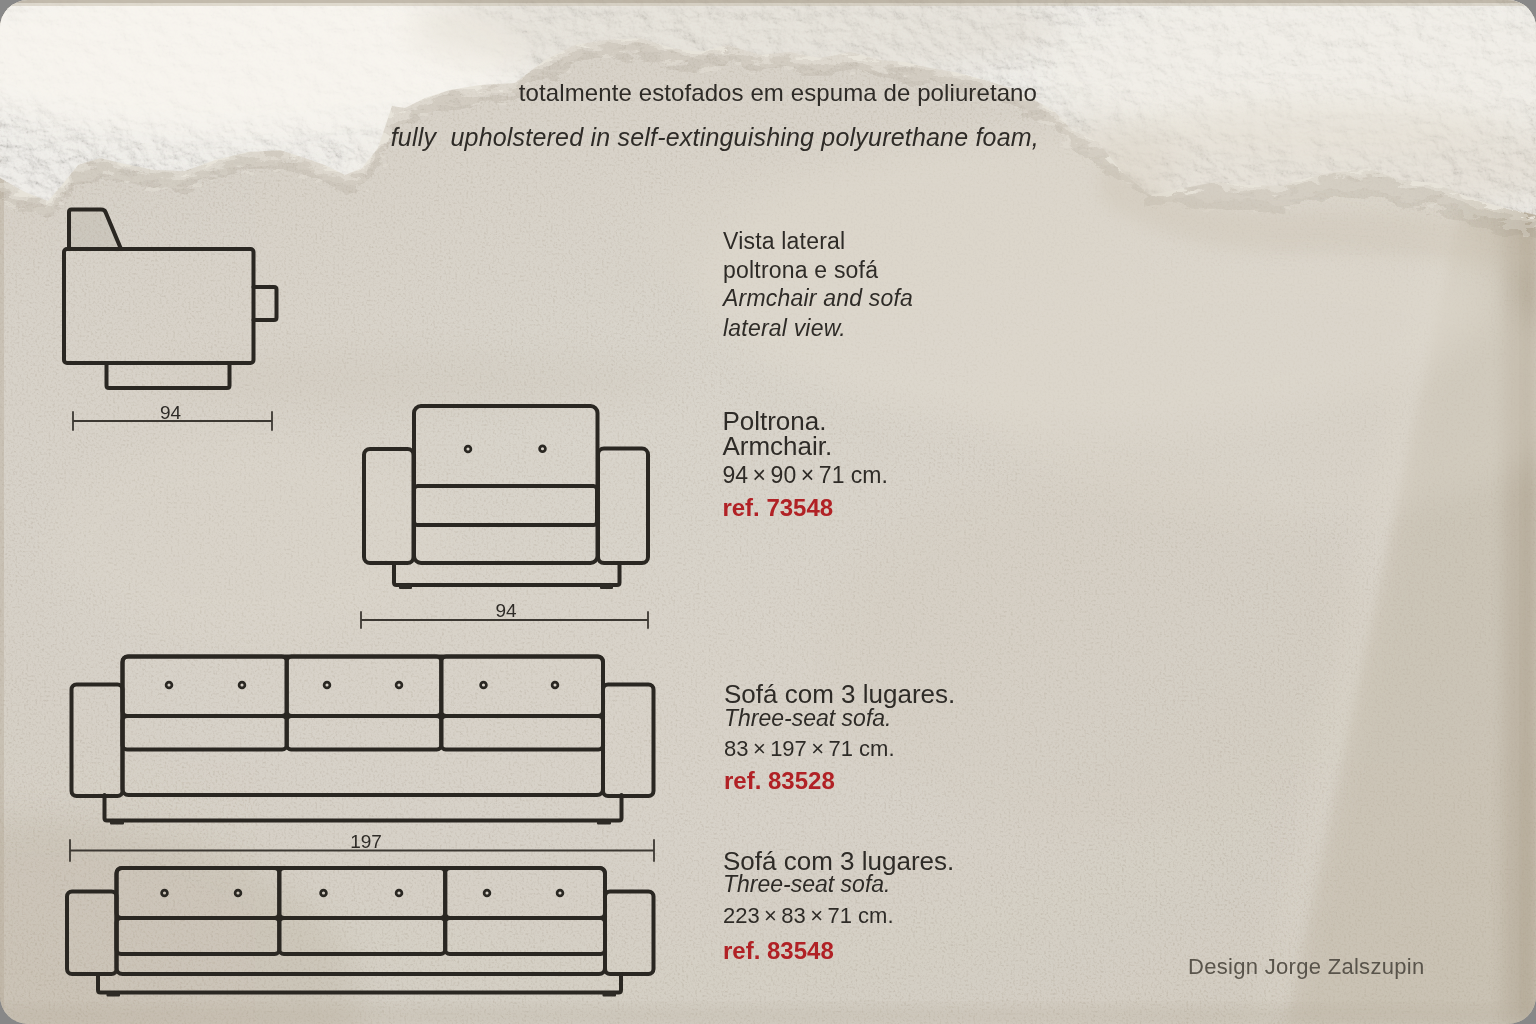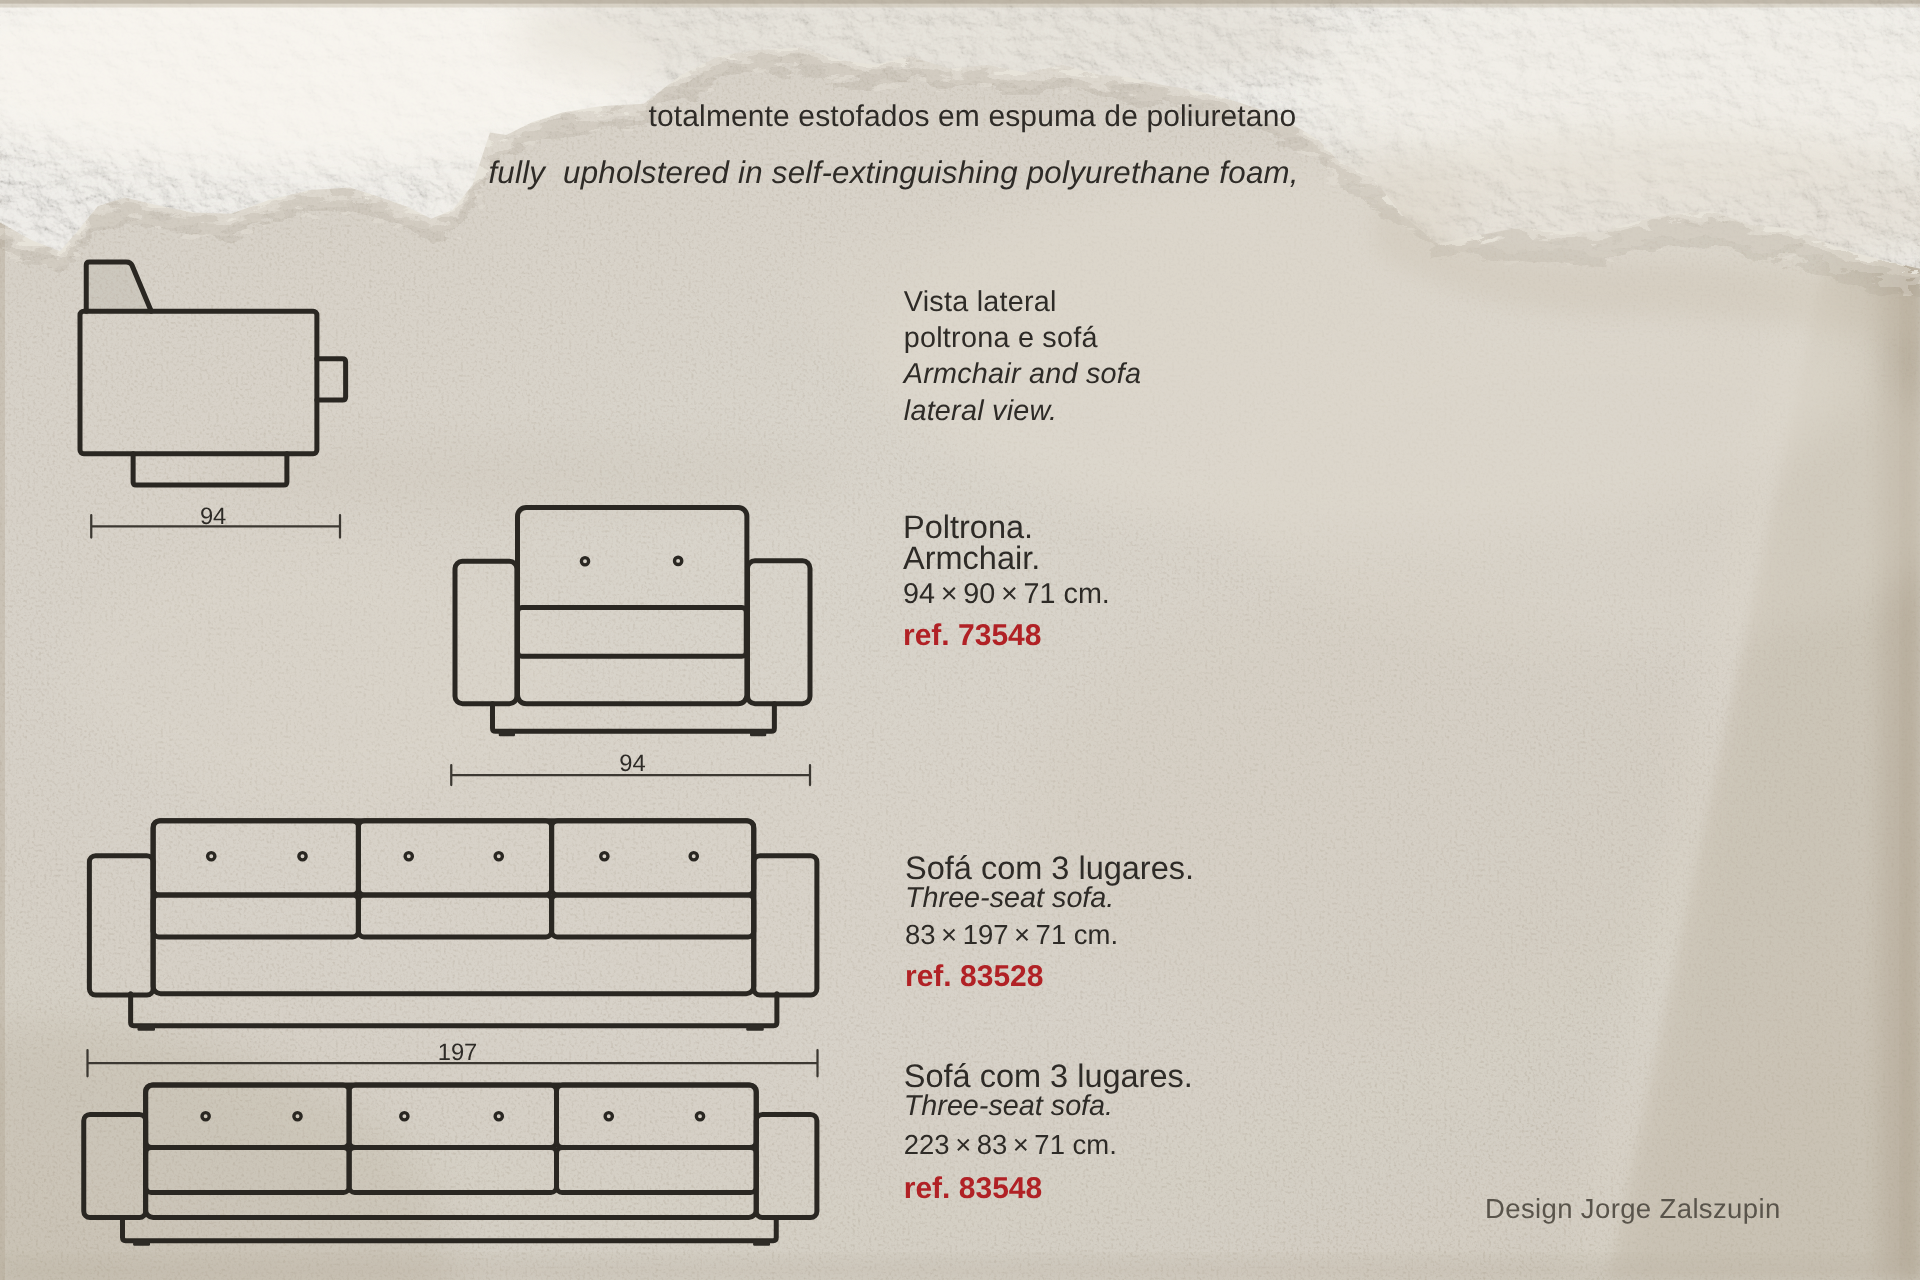--- a/index.html
+++ b/index.html
@@ -1,16 +1,16 @@
 <!DOCTYPE html>
 <html><head>
 <meta charset="utf-8">
 <style>
   html,body{margin:0;padding:0;background:#888;}
-  #page{position:relative;width:1536px;height:1024px;overflow:hidden;font-family:"Liberation Sans",sans-serif;}
+  #page{position:relative;width:1536px;height:1024px;overflow:hidden;font-family:"Liberation Sans",sans-serif;border-radius:28px;}
   svg{display:block;}
 </style>
 </head>
 <body>
 <div id="page">
 <svg width="1536" height="1024" viewBox="0 0 1536 1024" xmlns="http://www.w3.org/2000/svg">
 <defs>
   <filter id="grain" x="0" y="0" width="100%" height="100%">
     <feTurbulence type="fractalNoise" baseFrequency="0.65" numOctaves="3" seed="7" result="n"></feTurbulence>
     <feColorMatrix in="n" type="matrix" values="0 0 0 0 0.25  0 0 0 0 0.23  0 0 0 0 0.20  0.9 0.9 0.9 0 0"></feColorMatrix>

